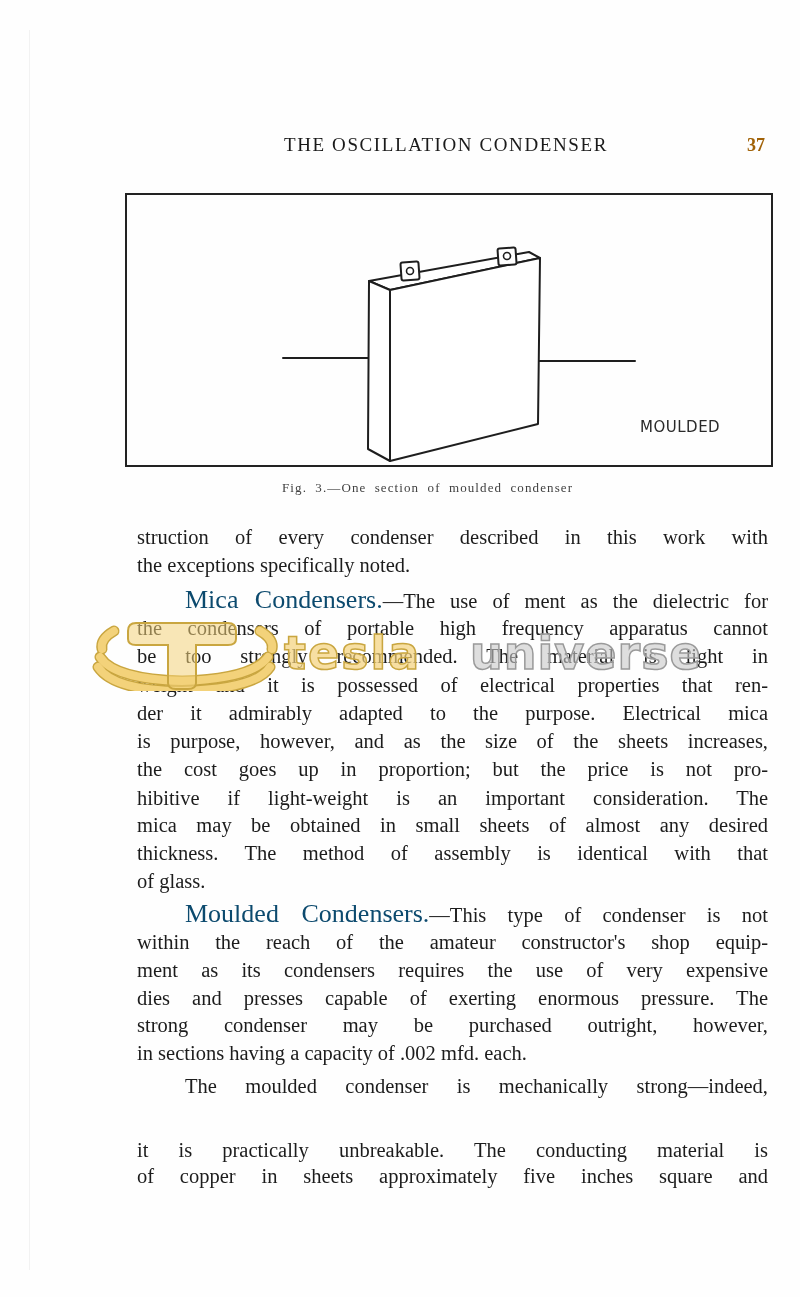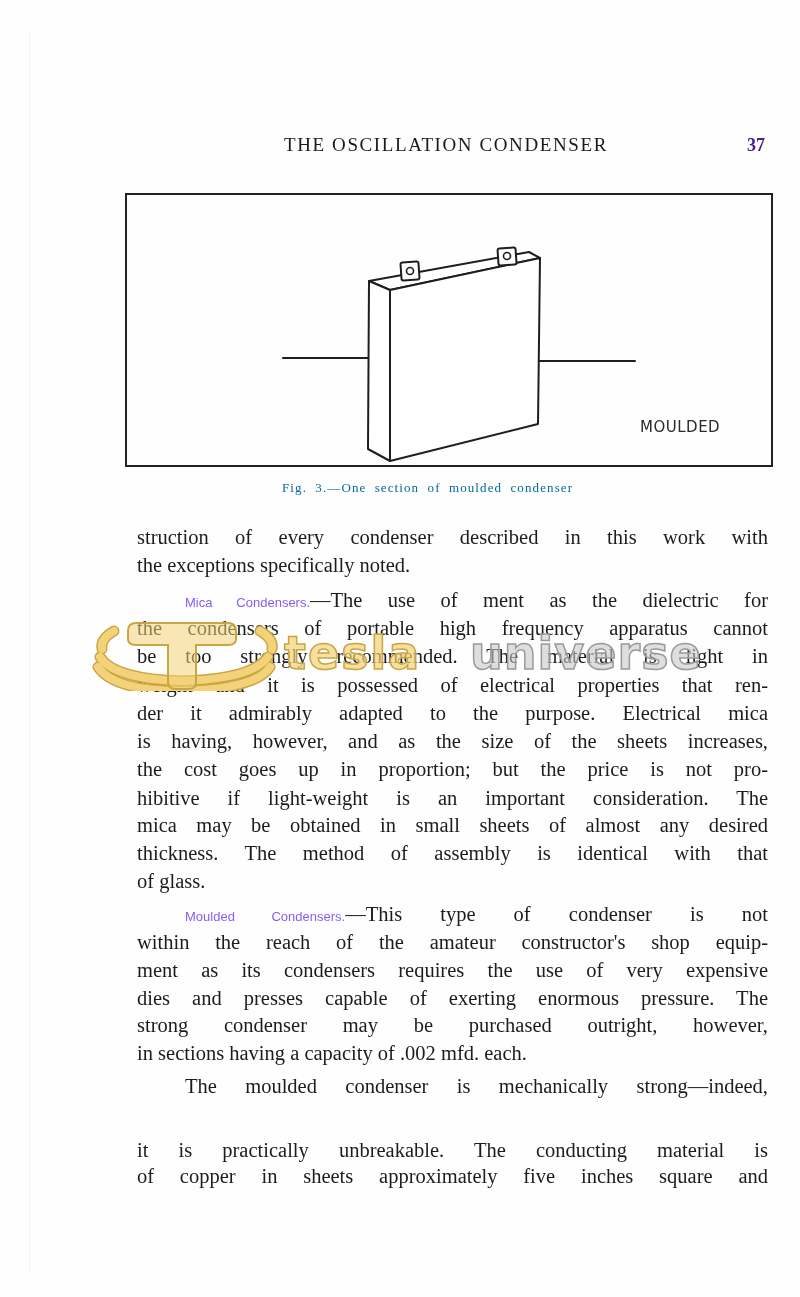--- a/index.html
+++ b/index.html
@@ -9,45 +9,45 @@
     font-family: "Liberation Serif", "DejaVu Serif", serif;
     color: #1c1c1c;
   }
   .edge { position: absolute; left: 29px; top: 30px; width: 1px; height: 1240px; background: #f2f2f2; }
   .running-head {
     position: absolute; top: 134px; left: 268px;
     font-size: 19px; letter-spacing: 1.6px; color: #1a1a1a; margin-left: 16px;
   }
   .page-num {
     position: absolute; top: 135px; left: 747px;
-    font-size: 18px; font-weight: bold; color: #4c1d95;
+    font-size: 18px; font-weight: bold; color: #a16207;
   }
   .figure-box {
     position: absolute; left: 125px; top: 193px; width: 644px; height: 270px;
     border: 2px solid #222;
   }
   .figure-svg { position: absolute; left: 0; top: 0; }
   .fig-label {
     position: absolute; left: 592px; top: 418px;
     font-family: "DejaVu Sans", sans-serif; font-size: 15px; letter-spacing: 0.5px; color: #2a2a2a; margin-left: 48px;
   }
   .caption {
     position: absolute; top: 480px; left: 282px;
-    font-size: 13px; letter-spacing: 1.1px; color: #0369a1;
+    font-size: 13px; letter-spacing: 1.1px; color: #404040;
     word-spacing: 4px;
   }
   .line {
     position: absolute; left: 137px; width: 631px;
     font-size: 20.5px; line-height: 24px; white-space: nowrap;
     text-align: justify; text-align-last: justify;
     color: #1c1c1c;
   }
   .line.last { text-align-last: left; }
   .line.indent { left: 185px; width: 583px; }
-  .runin { font-family: Liberation Sans, sans-serif; font-size: 13px; font-weight: normal; color: #8b5cf6; }
+  .runin { font-family: Liberation Serif, serif; font-size: 26px; font-weight: normal; color: #0c4a6e; }
   .watermark { position: absolute; left: 92px; top: 609px; width: 620px; height: 82px; pointer-events: none; }
 </style>
 </head>
 <body>
 
 <div class="edge"></div>
 
 <div class="running-head">THE OSCILLATION CONDENSER</div>
 <div class="page-num">37</div>
 
@@ -76,21 +76,21 @@
 <div class="caption">Fig. 3.—One section of moulded condenser</div>
 
 <div class="line" style="top:525px">struction of every condenser described in this work with</div>
 <div class="line last" style="top:553px">the exceptions specifically noted.</div>
 
 <div class="line indent" style="top:588px"><span class="runin">Mica Condensers.</span><span>—The use of ment as the dielectric for</span></div>
 <div class="line" style="top:616px">the condensers of portable high frequency apparatus cannot</div>
 <div class="line" style="top:644px">be too strongly recommended. The material is light in</div>
 <div class="line" style="top:673px">weight and it is possessed of electrical properties that ren-</div>
 <div class="line" style="top:701px">der it admirably adapted to the purpose. Electrical mica</div>
-<div class="line" style="top:729px">is having, however, and as the size of the sheets increases,</div>
+<div class="line" style="top:729px">is purpose, however, and as the size of the sheets increases,</div>
 <div class="line" style="top:757px">the cost goes up in proportion; but the price is not pro-</div>
 <div class="line" style="top:786px">hibitive if light-weight is an important consideration. The</div>
 <div class="line" style="top:813px">mica may be obtained in small sheets of almost any desired</div>
 <div class="line" style="top:841px">thickness. The method of assembly is identical with that</div>
 <div class="line last" style="top:869px">of glass.</div>
 
 <div class="line indent" style="top:902px"><span class="runin">Moulded Condensers.</span><span>—This type of condenser is not</span></div>
 <div class="line" style="top:930px">within the reach of the amateur constructor's shop equip-</div>
 <div class="line" style="top:958px">ment as its condensers requires the use of very expensive</div>
 <div class="line" style="top:986px">dies and presses capable of exerting enormous pressure. The</div>

